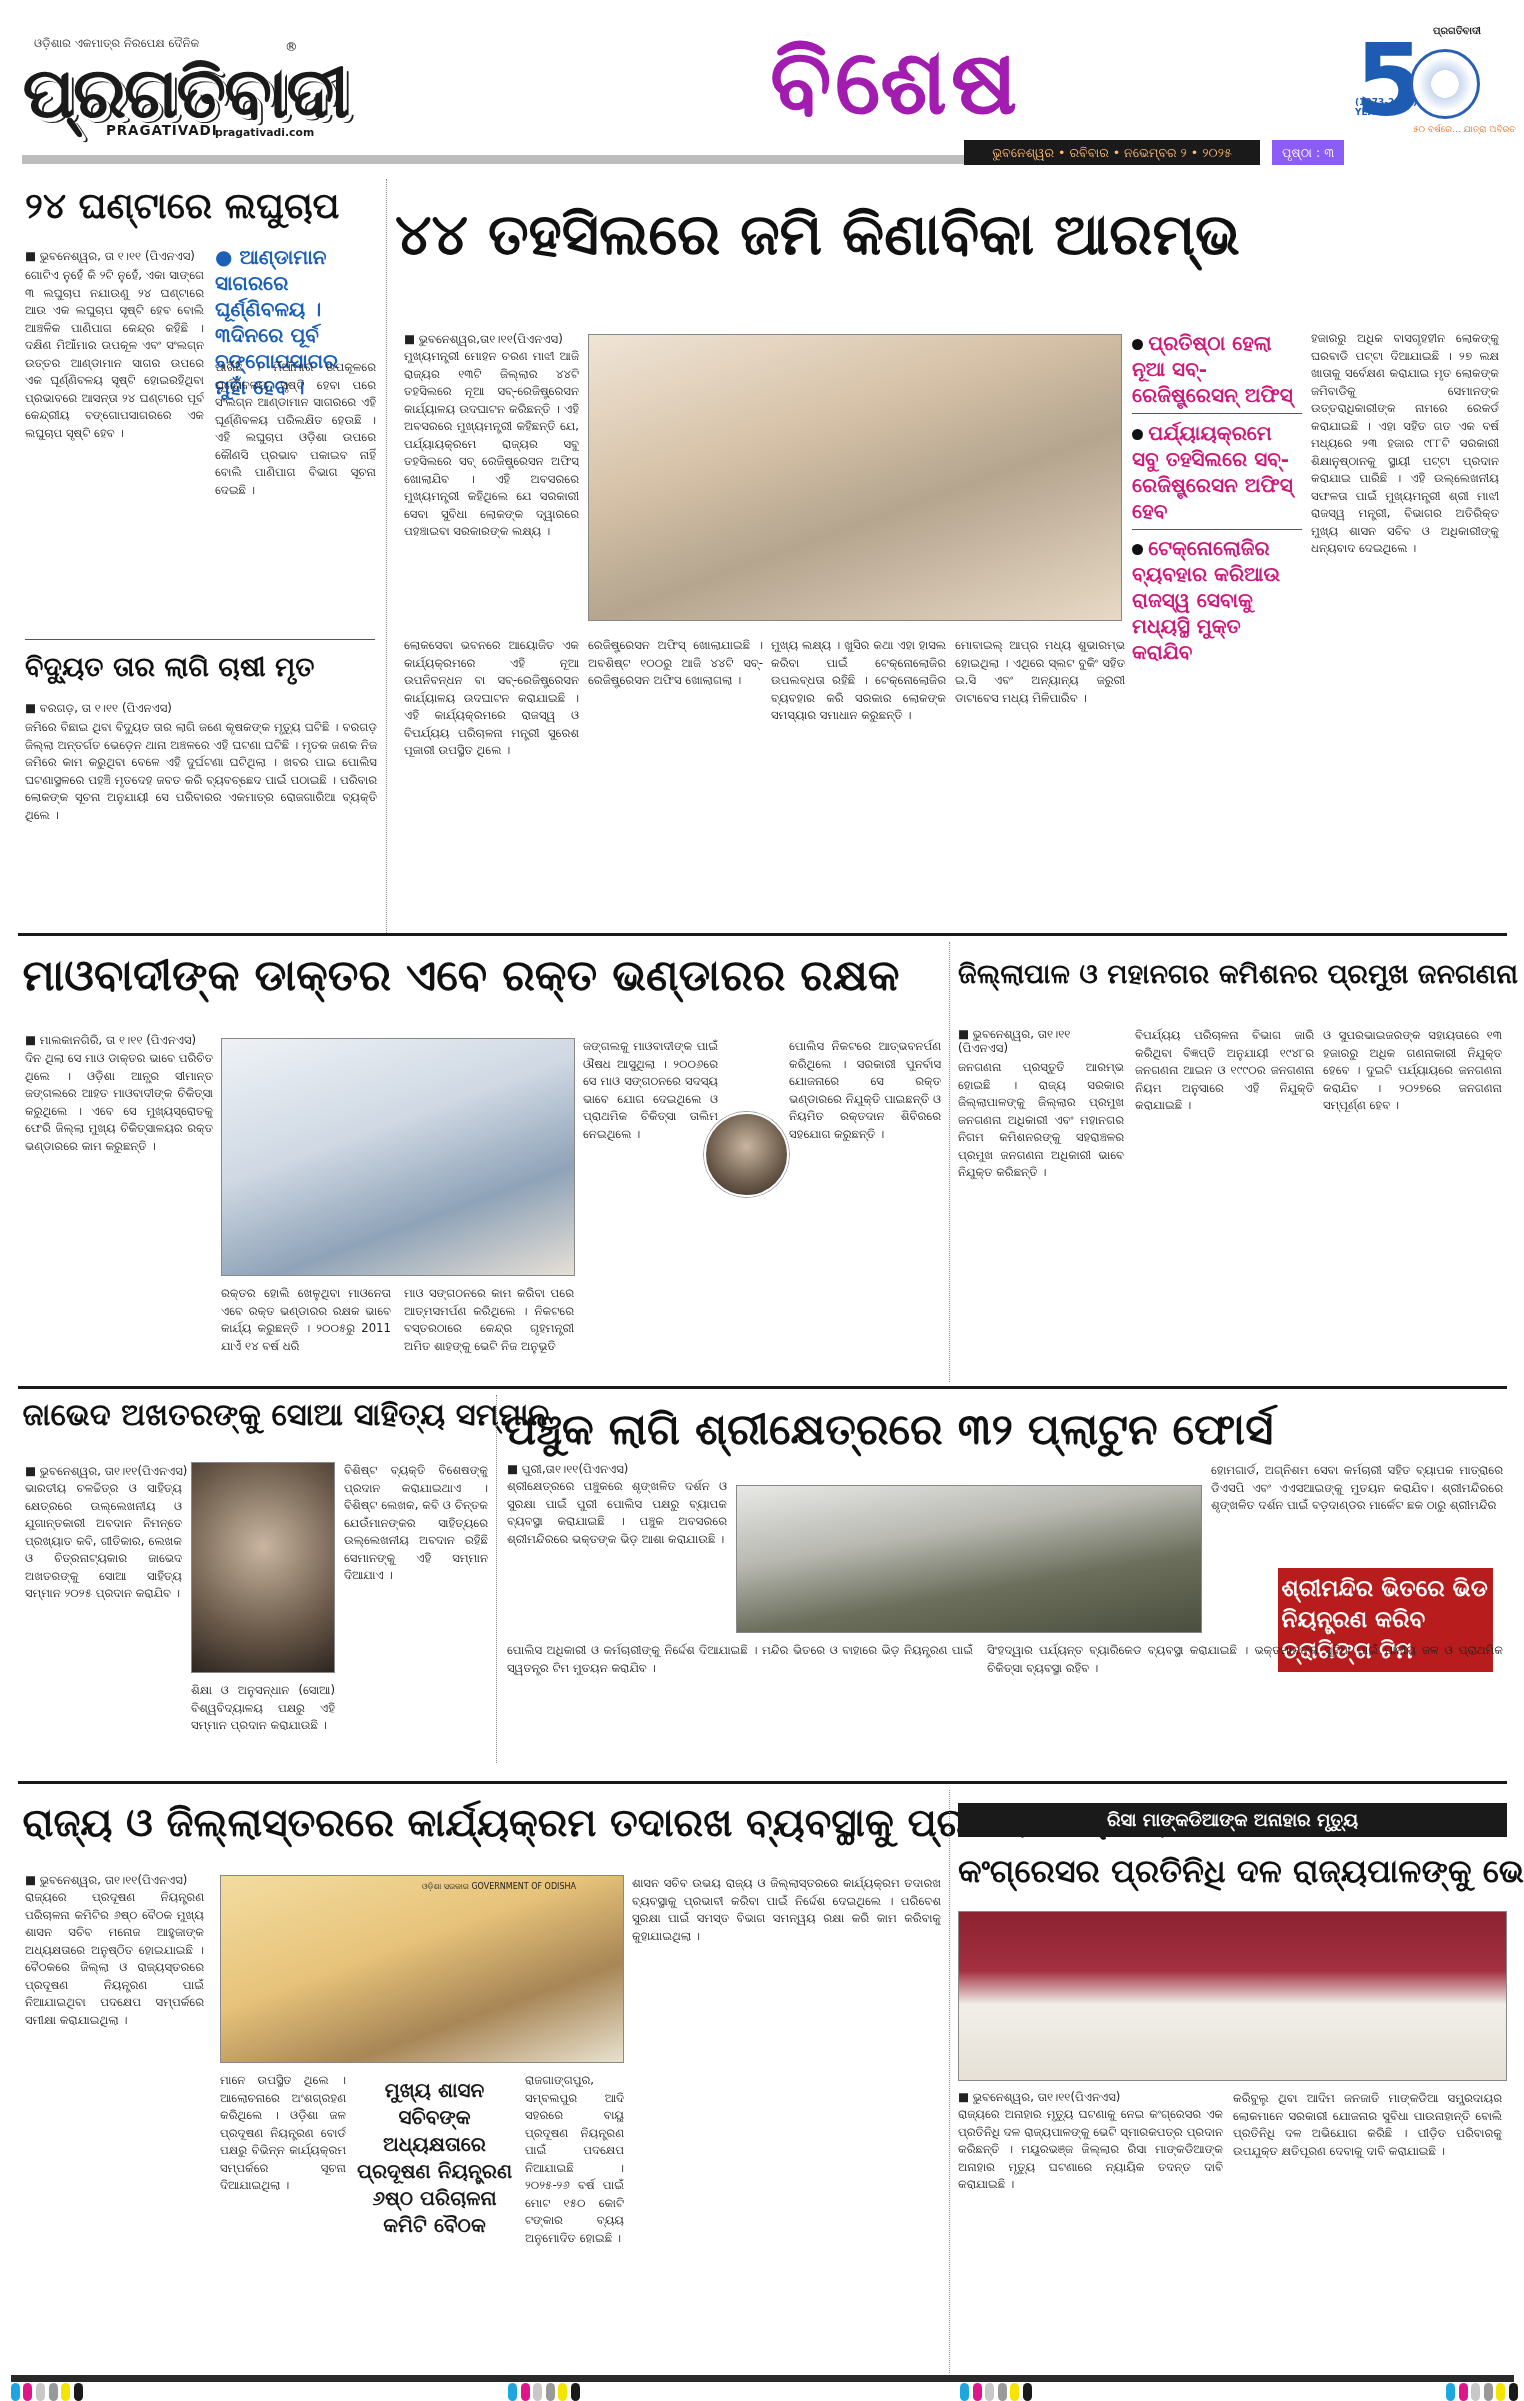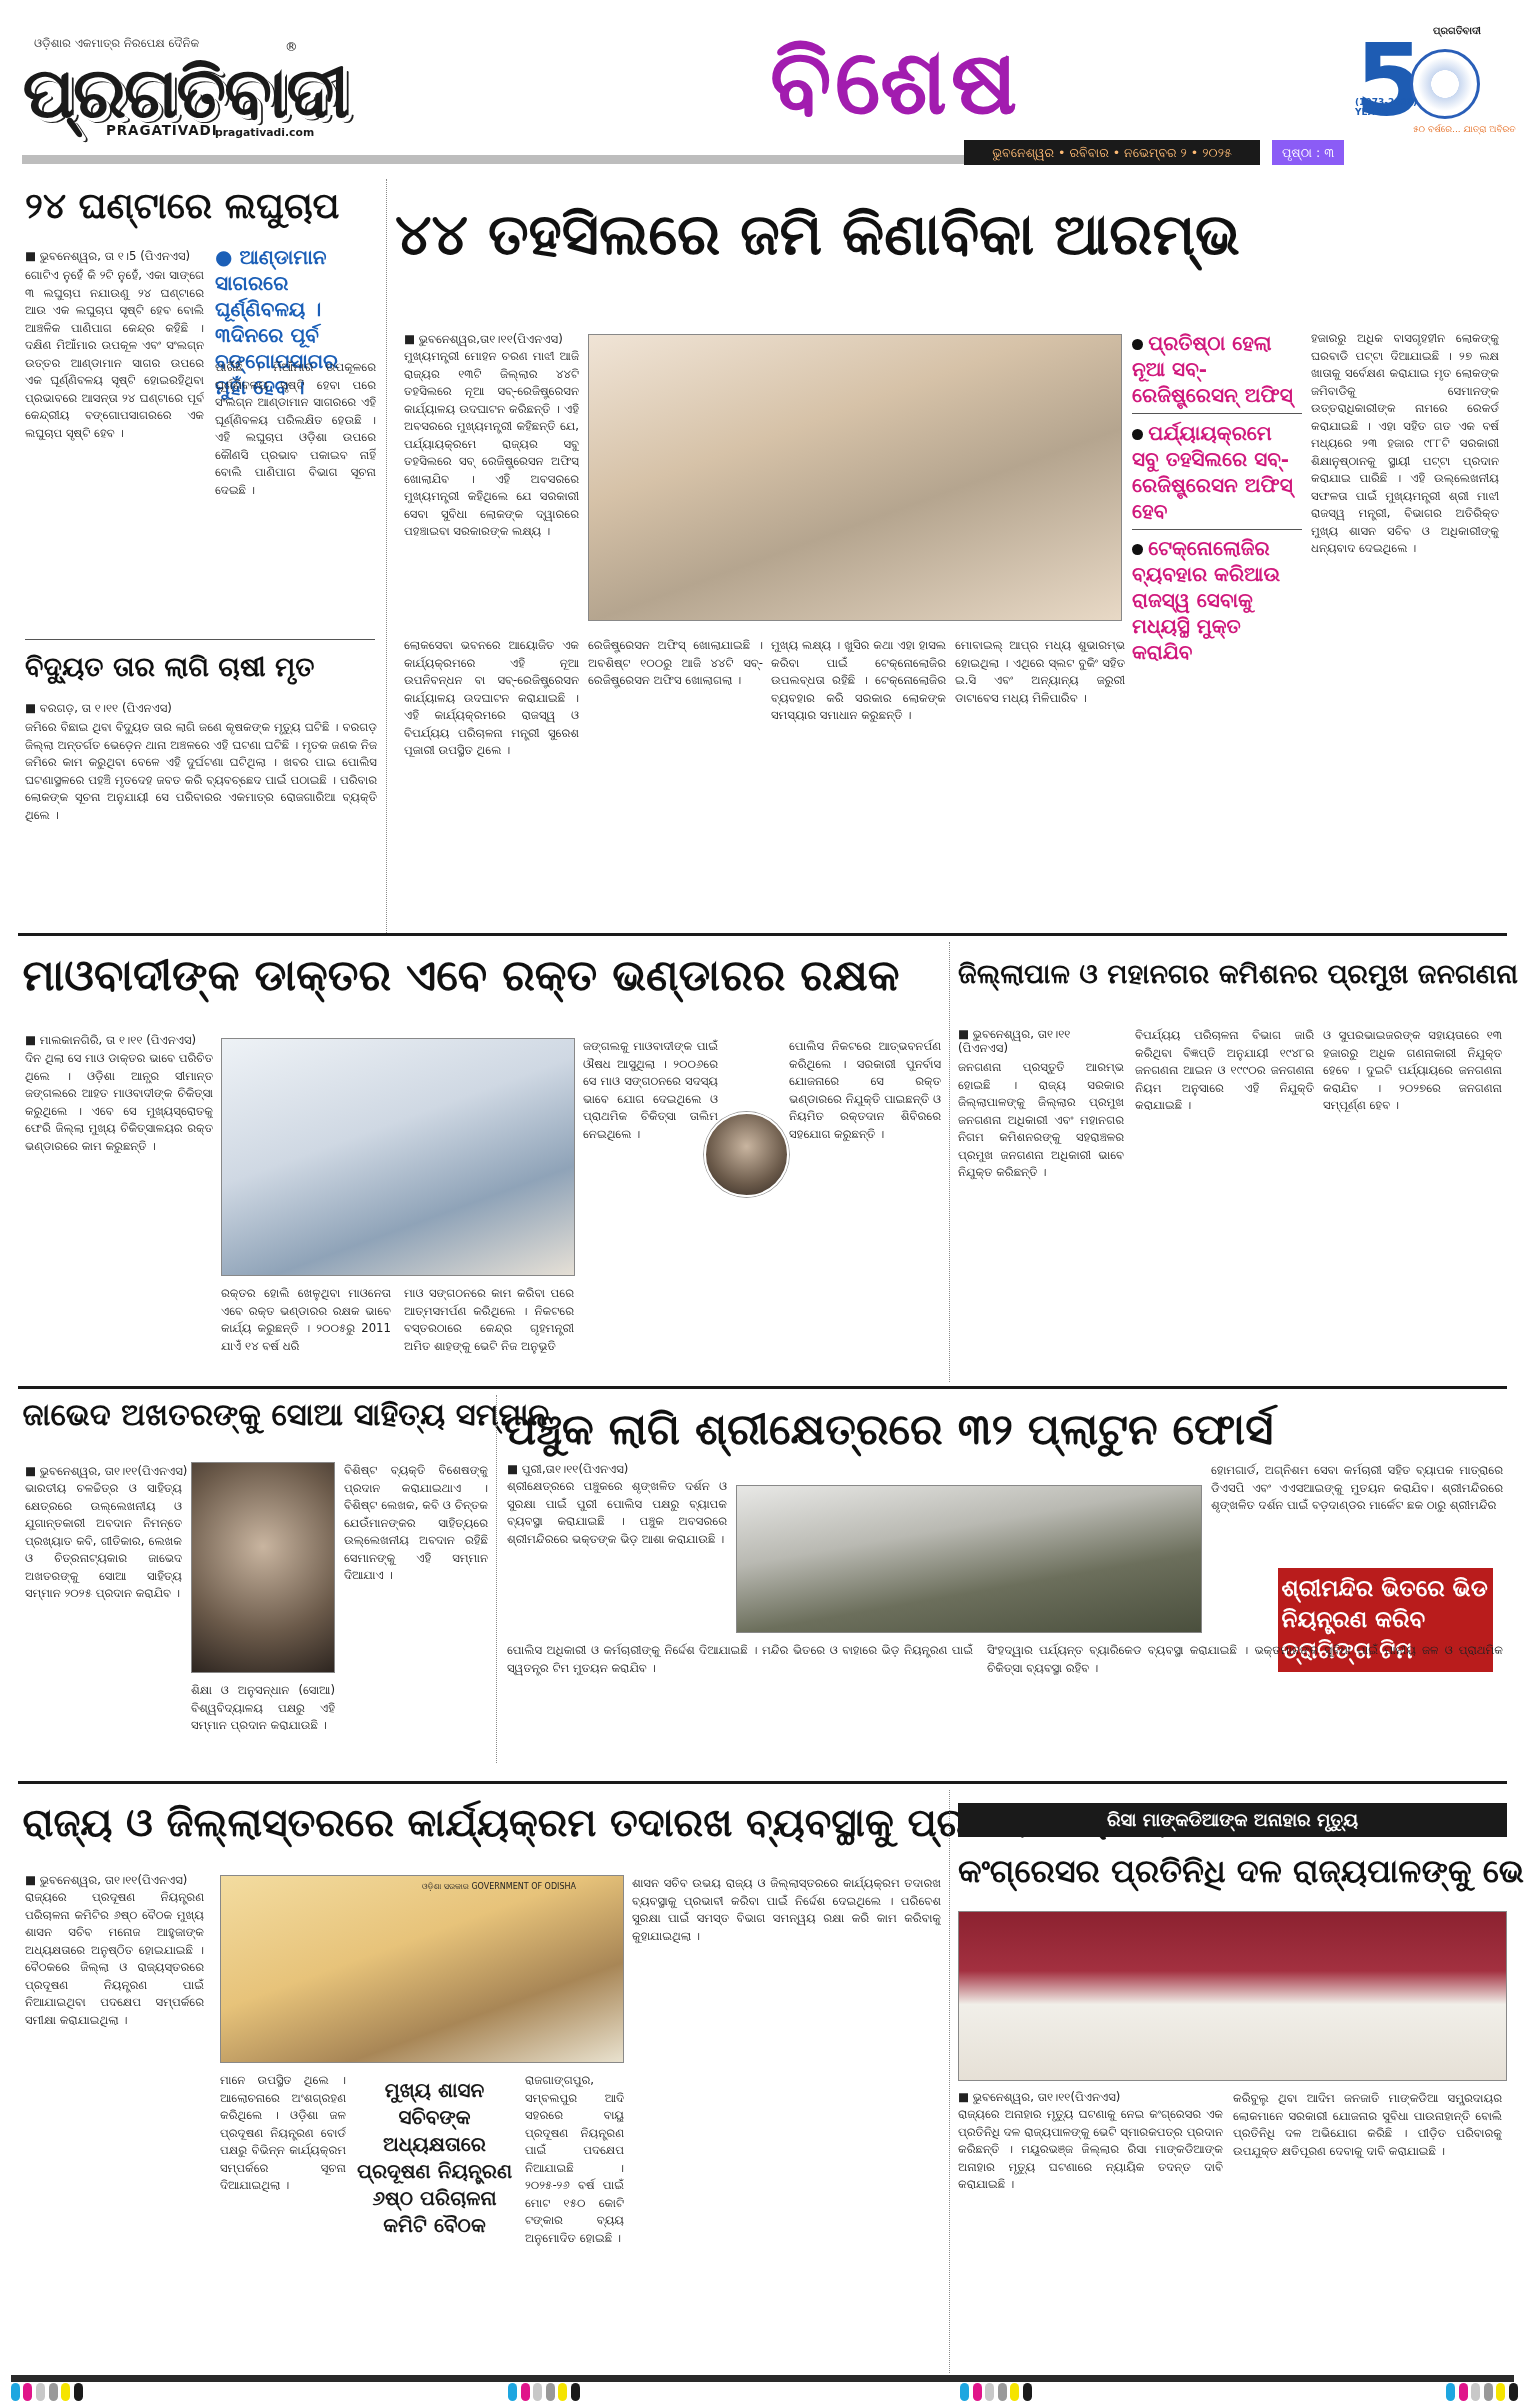--- a/index.html
+++ b/index.html
@@ -60,21 +60,21 @@
 <div class="abs j-five">5</div>
 <div class="abs j-brand">ପ୍ରଗତିବାଦୀ</div>
 <div class="abs j-seal"></div>
 <div class="abs j-years"><span>(1973-2023)</span><br><span>YEARS</span></div>
 <div class="abs j-motto">୫୦ ବର୍ଷରେ... ଯାତ୍ରା ଅବିରତ</div>
 
 <div class="abs dateline">ଭୁବନେଶ୍ୱର • ରବିବାର • ନଭେମ୍ବର ୨ • ୨୦୨୫</div>
 <div class="abs pageno">ପୃଷ୍ଠା : ୩</div>
 
 <div class="abs headline h-md" style="left:25px; top:187px;">୨୪ ଘଣ୍ଟାରେ ଲଘୁଚାପ</div>
-<div class="abs dateline-text" style="left:25px; top:249px;">■ ଭୁବନେଶ୍ୱର, ତା ୧।5 (ପିଏନଏସ)</div>
+<div class="abs dateline-text" style="left:25px; top:249px;">■ ଭୁବନେଶ୍ୱର, ତା ୧।୧୧ (ପିଏନଏସ)</div>
 <div class="abs blue-box" style="left:215px; top:244px; width:161px;">● ଆଣ୍ଡାମାନ ସାଗରରେ ଘୂର୍ଣ୍ଣିବଳୟ । ୩ଦିନରେ ପୂର୍ବ ବଙ୍ଗୋପସାଗର ମୁହାଁ ହେବ ।</div>
 <div class="abs body-col" style="left:25px; top:267px; width:179px; height:354px;">ଗୋଟିଏ ନୁହେଁ କି ୨ଟି ନୁହେଁ, ଏକା ସାଙ୍ଗେ ୩ ଲଘୁଚାପ ନଯାଉଣୁ ୨୪ ଘଣ୍ଟାରେ ଆଉ ଏକ ଲଘୁଚାପ ସୃଷ୍ଟି ହେବ ବୋଲି ଆଞ୍ଚଳିକ ପାଣିପାଗ କେନ୍ଦ୍ର କହିଛି । ଦକ୍ଷିଣ ମିଆଁମାର ଉପକୂଳ ଏବଂ ସଂଲଗ୍ନ ଉତ୍ତର ଆଣ୍ଡାମାନ ସାଗର ଉପରେ ଏକ ଘୂର୍ଣ୍ଣିବଳୟ ସୃଷ୍ଟି ହୋଇରହିଥିବା ପ୍ରଭାବରେ ଆସନ୍ତା ୨୪ ଘଣ୍ଟାରେ ପୂର୍ବ କେନ୍ଦ୍ରୀୟ ବଙ୍ଗୋପସାଗରରେ ଏକ ଲଘୁଚାପ ସୃଷ୍ଟି ହେବ ।</div>
 <div class="abs body-col" style="left:215px; top:359px; width:161px; height:265px;">ପାରିଛି । ମିଆଁମାର ଉପକୂଳରେ ଘୂର୍ଣ୍ଣିବଳୟ ସୃଷ୍ଟି ହେବା ପରେ ସଂଲଗ୍ନ ଆଣ୍ଡାମାନ ସାଗରରେ ଏହି ଘୂର୍ଣ୍ଣିବଳୟ ପରିଲକ୍ଷିତ ହେଉଛି । ଏହି ଲଘୁଚାପ ଓଡ଼ିଶା ଉପରେ କୌଣସି ପ୍ରଭାବ ପକାଇବ ନାହିଁ ବୋଲି ପାଣିପାଗ ବିଭାଗ ସୂଚନା ଦେଇଛି ।</div>
 <div class="abs hr-thin" style="left:25px; top:639px; width:350px;"></div>
 
 <div class="abs headline h-sm" style="left:25px; top:653px;">ବିଦ୍ୟୁତ ତାର ଲାଗି ଚାଷୀ ମୃତ</div>
 <div class="abs dateline-text" style="left:25px; top:701px;">■ ବରଗଡ଼, ତା ୧।୧୧ (ପିଏନଏସ)</div>
 <div class="abs body-col" style="left:25px; top:719px; width:352px; height:206px;">ଜମିରେ ବିଛାଇ ଥିବା ବିଦ୍ୟୁତ ତାର ଲାଗି ଜଣେ କୃଷକଙ୍କ ମୃତ୍ୟୁ ଘଟିଛି । ବରଗଡ଼ ଜିଲ୍ଲା ଅନ୍ତର୍ଗତ ଭେଡ଼େନ ଥାନା ଅଞ୍ଚଳରେ ଏହି ଘଟଣା ଘଟିଛି । ମୃତକ ଜଣକ ନିଜ ଜମିରେ କାମ କରୁଥିବା ବେଳେ ଏହି ଦୁର୍ଘଟଣା ଘଟିଥିଲା । ଖବର ପାଇ ପୋଲିସ ଘଟଣାସ୍ଥଳରେ ପହଞ୍ଚି ମୃତଦେହ ଜବତ କରି ବ୍ୟବଚ୍ଛେଦ ପାଇଁ ପଠାଇଛି । ପରିବାର ଲୋକଙ୍କ ସୂଚନା ଅନୁଯାୟୀ ସେ ପରିବାରର ଏକମାତ୍ର ରୋଜଗାରିଆ ବ୍ୟକ୍ତି ଥିଲେ ।</div>
 
 <div class="abs vr-dot" style="left:386px; top:179px; height:754px;"></div>

